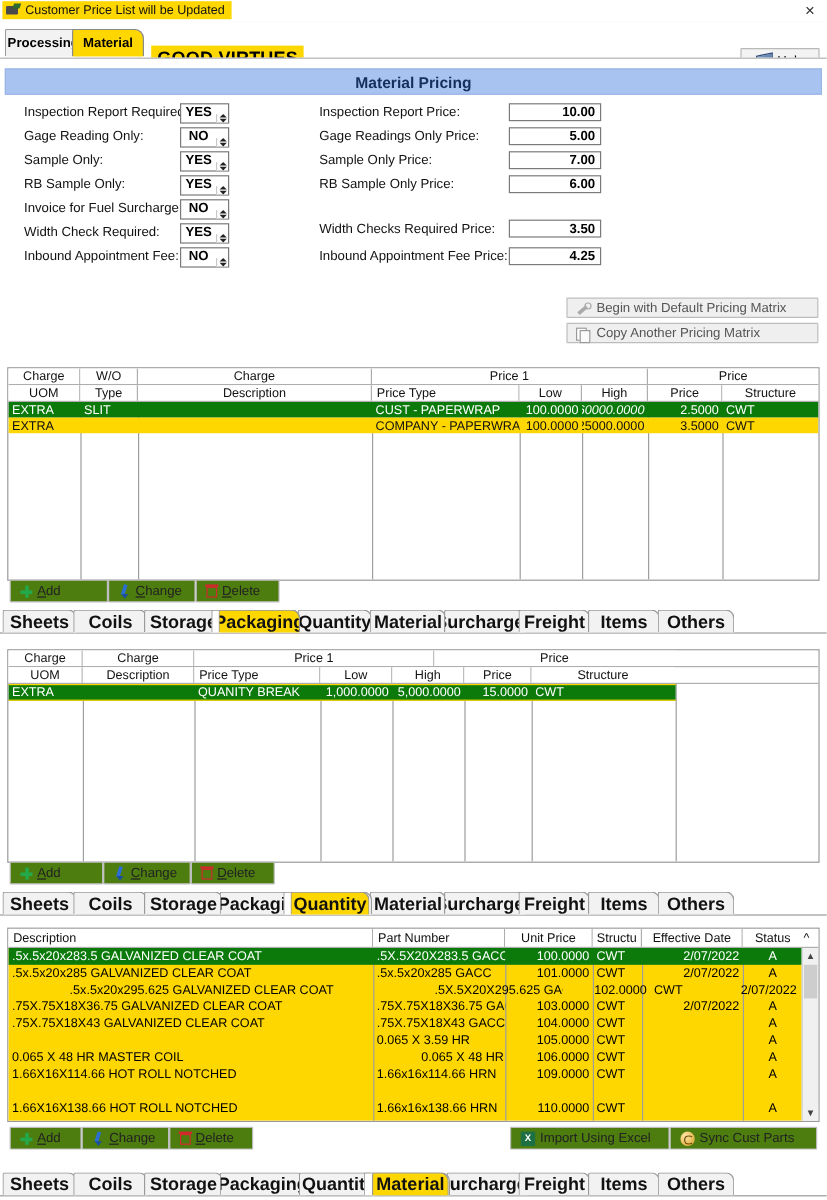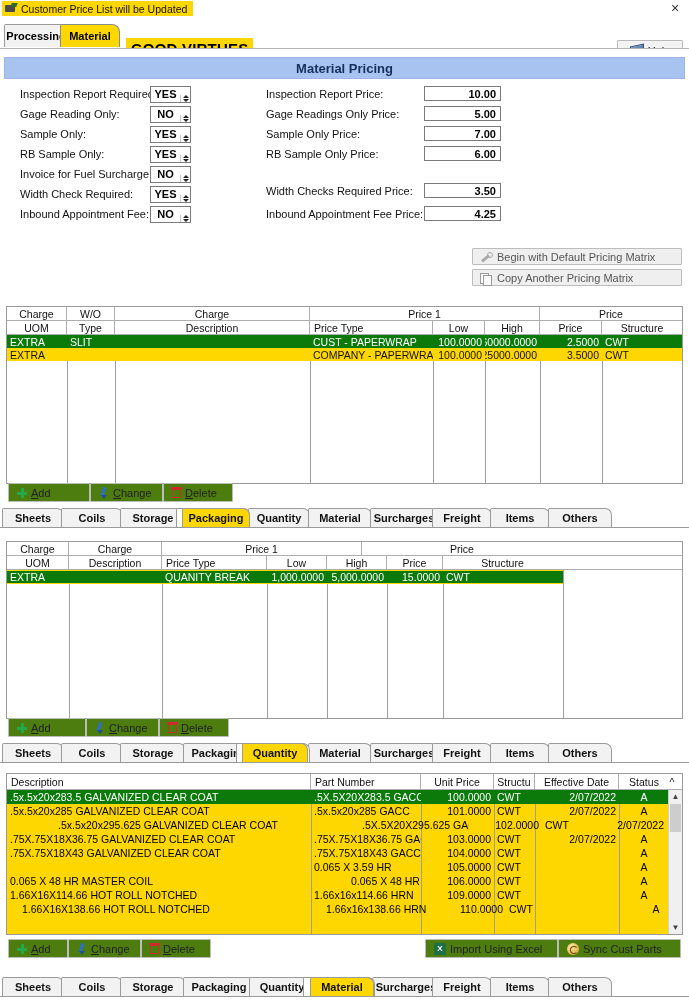--- a/index.html
+++ b/index.html
@@ -123,21 +123,21 @@
     background:radial-gradient(circle at 35% 32%,#ffe9a8,#d79b1e);flex:0 0 auto;}
   .syncico:after{content:"";position:absolute;left:3px;top:3px;width:6px;height:6px;
     border:1.5px solid #6b4a08;border-radius:50%;border-right-color:transparent;}
   .ulab .ul{text-decoration:underline;}
 
   
   .tabstrip{position:absolute;height:20px;}
   .tabstrip .bar{position:absolute;left:0;bottom:0;width:689px;height:1px;background:#9a9a9a;}
   .btab{position:absolute;top:0;height:19px;border:1px solid #9a9a9a;border-bottom:none;
     background:#f2f2f2;border-radius:2px 7px 0 0;display:flex;align-items:center;
-    justify-content:center;font-size:11px;font-weight:bold;color:#111;box-sizing:border-box;
+    justify-content:center;font-size:15px;font-weight:bold;color:#111;box-sizing:border-box;
     overflow:hidden;}
   .btab.sel{background:#FFD700;z-index:4;}
   .tabwhite{position:absolute;height:19px;background:#fff;border:1px solid #9a9a9a;
     border-bottom:none;border-radius:2px 7px 0 0;z-index:2;box-sizing:border-box;}
 
   
   .vsb{position:absolute;width:13px;background:#f0f0f0;border-left:1px solid #cfcfcf;}
   .vsb .arrow{position:absolute;left:0;width:13px;height:13px;background:#f0f0f0;
     display:flex;align-items:center;justify-content:center;font-size:8px;color:#444;}
   .vsb .arrow.top{top:0;} .vsb .arrow.bot{bottom:0;}
@@ -324,21 +324,21 @@
         <div class="vline" style="left:478px;top:0;bottom:0;"></div>
         <div class="vline" style="left:533px;top:0;bottom:0;"></div>
         <div class="vline" style="left:595px;top:0;bottom:0;"></div>
 
         <div class="grow sel" style="position:absolute;top:0;left:0;right:0;">
           <div class="gcell" style="left:0;width:60px;">EXTRA</div>
           <div class="gcell" style="left:60px;width:48px;">SLIT</div>
           <div class="gcell" style="left:108px;width:195px;"></div>
           <div class="gcell" style="left:303px;width:123px;">CUST - PAPERWRAP</div>
           <div class="gcell r" style="left:426px;width:52px;">100.0000</div>
-          <div class="gcell r" style="left:478px;width:55px;">60000.0000</div>
+          <div class="gcell r" style="left:478px;width:55px;font-style:italic;">60000.0000</div>
           <div class="gcell r" style="left:533px;width:62px;">2.5000</div>
           <div class="gcell" style="left:595px;width:80px;">CWT</div>
         </div>
         <div class="grow alt" style="position:absolute;top:13px;left:0;right:0;">
           <div class="gcell" style="left:0;width:60px;">EXTRA</div>
           <div class="gcell" style="left:60px;width:48px;"></div>
           <div class="gcell" style="left:108px;width:195px;"></div>
           <div class="gcell" style="left:303px;width:123px;">COMPANY - PAPERWRA</div>
           <div class="gcell r" style="left:426px;width:52px;">100.0000</div>
           <div class="gcell r" style="left:478px;width:55px;">25000.0000</div>
@@ -535,21 +535,21 @@
 
         <div class="grow" style="position:absolute;top:98px;left:0;right:0;height:14px;">
           <div class="gcell" style="left:0;width:304px;height:14px;">1.66X16X114.66 HOT ROLL NOTCHED</div>
           <div class="gcell" style="left:304px;width:110px;height:14px;">1.66x16x114.66 HRN</div>
           <div class="gcell r" style="left:414px;width:73px;height:14px;">109.0000</div>
           <div class="gcell" style="left:487px;width:41px;height:14px;">CWT</div>
           <div class="gcell r" style="left:528px;width:84px;height:14px;"></div>
           <div class="gcell c" style="left:612px;width:50px;height:14px;">A</div>
         </div>
 
-        <div class="grow" style="position:absolute;top:112px;left:0;right:0;height:14px;margin-left:12px;">
+        <div class="grow" style="position:absolute;top:127px;left:0;right:0;height:14px;">
           <div class="gcell" style="left:0;width:304px;height:14px;">1.66X16X138.66 HOT ROLL NOTCHED</div>
           <div class="gcell" style="left:304px;width:110px;height:14px;">1.66x16x138.66 HRN</div>
           <div class="gcell r" style="left:414px;width:73px;height:14px;">110.0000</div>
           <div class="gcell" style="left:487px;width:41px;height:14px;">CWT</div>
           <div class="gcell r" style="left:528px;width:84px;height:14px;"></div>
           <div class="gcell c" style="left:612px;width:50px;height:14px;">A</div>
         </div>
       </div>
 
       <div class="vsb" style="right:0;top:16px;bottom:0;">

